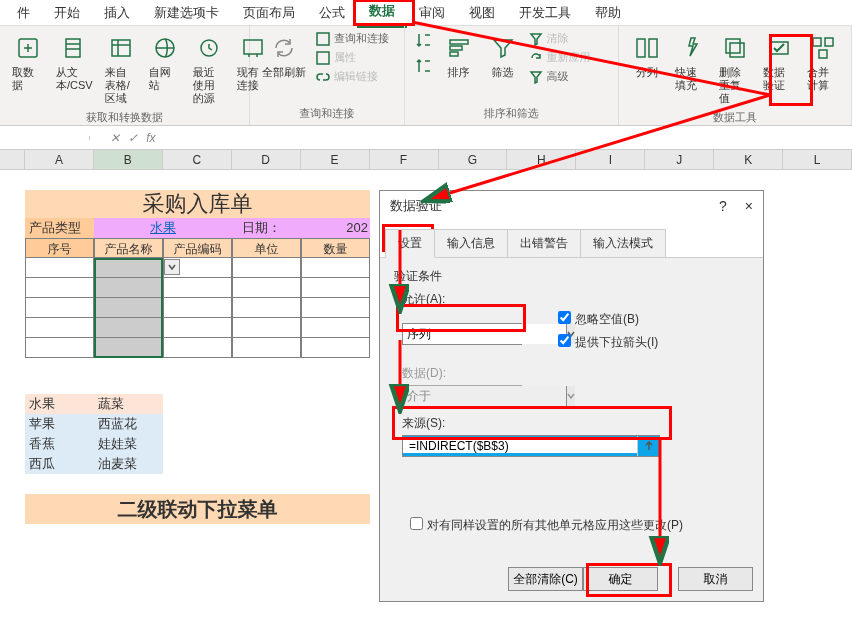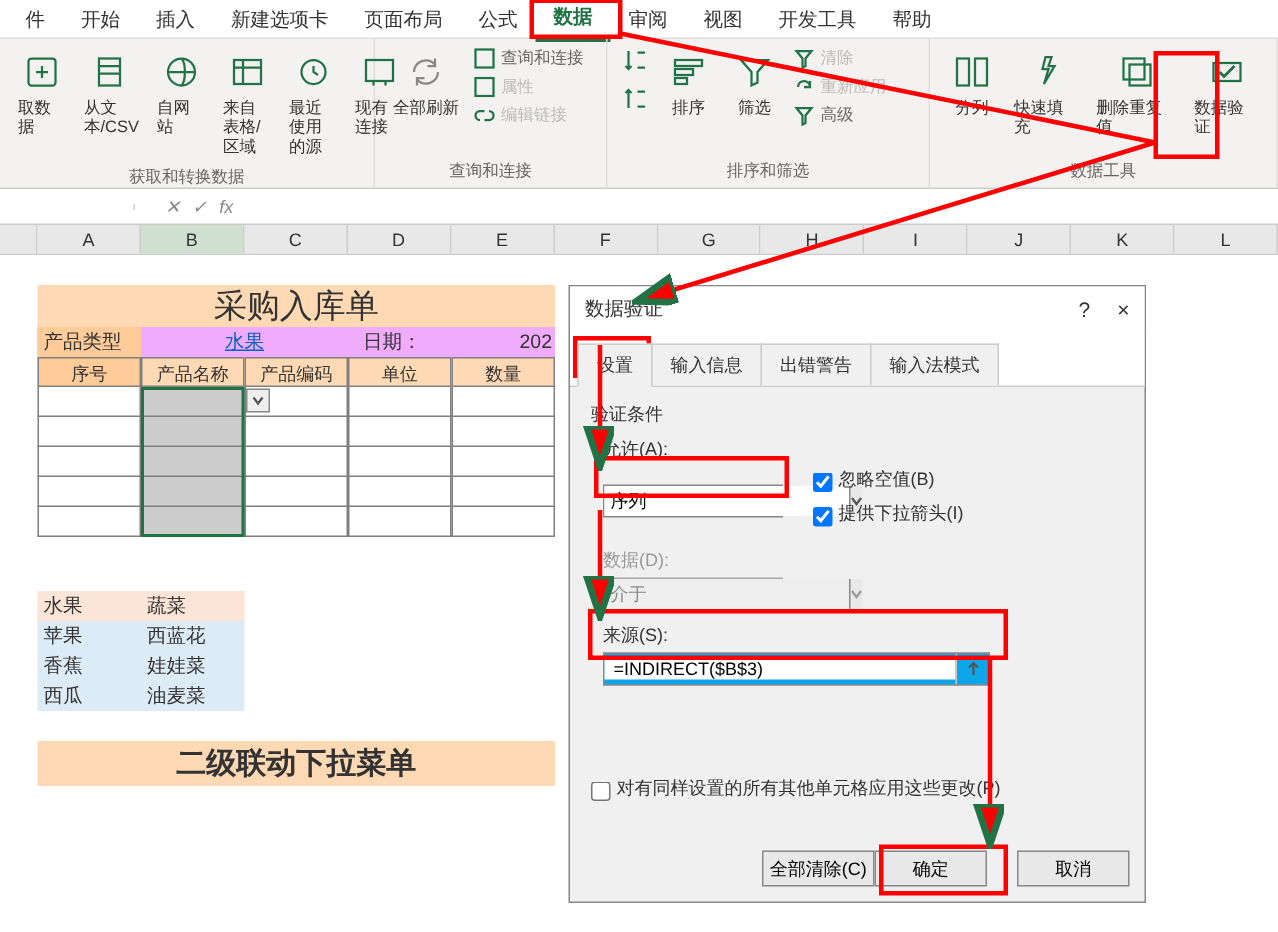--- a/index.html
+++ b/index.html
@@ -81,21 +81,21 @@
   .combo .arrow { width: 18px; background: #e8e8e8; border-left: 1px solid #888; display:flex; align-items:center; justify-content:center;}
   .combo.disabled { background: #eee; border-color:#aaa;}
   .combo.disabled input { background: #eee; color: #888;}
   .form-label { margin-bottom: 3px; margin-left: 8px;}
   .form-label.disabled { color: #999; }
   .combo-hl { position: absolute; border: 3px solid red; left: 16px; top: 113px; width: 130px; height: 28px; pointer-events: none;}
   .src-row { display: flex; align-items: center; margin-left: 8px; width: 258px; border: 1px solid #888; background: #0ea5e9; height: 22px;}
   .src-row input { border: none; flex: 1; padding: 0 6px; font-size: 12px; outline: none;}
   .src-btn { width: 22px; height: 20px; border-left: 1px solid #ccc; display:flex; align-items:center; justify-content:center;}
   .src-hl { position: absolute; border: 3px solid red; left: 12px; top: 215px; width: 280px; height: 34px; pointer-events: none;}
-  .checkbox-row { display: flex; align-items: flex-end; gap: 4px; margin-bottom: 6px;}
+  .checkbox-row { display: flex; align-items: flex-start; gap: 4px; margin-bottom: 6px; margin-left: 16px;}
   .checkbox-row input { width: 13px; height: 13px;}
   .dlg-footer { position: absolute; bottom: 10px; left: 10px; right: 10px; display: flex; justify-content: flex-end;}
   .dlg-btn { width: 75px; height: 24px; border: 1px solid #888; background: #e8e8e8; font-size: 12px;}
   .ok-hl { position: absolute; border: 3px solid red; right: 91px; bottom: 4px; width: 86px; height: 34px; pointer-events: none;}
   
   
   .arrow-svg { position: absolute; pointer-events: none; z-index: 20;}
 </style>
 </head>
 <body>
@@ -132,34 +132,34 @@
             <svg width="24" height="24">
               <rect x="4" y="3" width="14" height="18"></rect>
               <path d="M4 8h14M4 13h14"></path>
             </svg>
           </div>
           <span>从文本/CSV</span>
         </div>
       <div class="ribbon-btn">
           <div class="icon">
             <svg width="24" height="24">
+              <rect x="3" y="4" width="18" height="16"></rect>
+              <path d="M3 9h18M9 4v16"></path>
+            </svg>
+          </div>
+          <span>来自表格/区域</span>
+        </div>
+      <div class="ribbon-btn">
+          <div class="icon">
+            <svg width="24" height="24">
               <circle cx="12" cy="12" r="9"></circle>
               <path d="M3 12h18M12 3c3 3 3 15 0 18"></path>
             </svg>
           </div>
           <span>自网站</span>
-        </div>
-      <div class="ribbon-btn">
-          <div class="icon">
-            <svg width="24" height="24">
-              <rect x="3" y="4" width="18" height="16"></rect>
-              <path d="M3 9h18M9 4v16"></path>
-            </svg>
-          </div>
-          <span>来自表格/区域</span>
         </div>
       <div class="ribbon-btn">
           <div class="icon">
             <svg width="24" height="24">
               <circle cx="12" cy="12" r="8"></circle>
               <path d="M12 8v4l3 2"></path>
             </svg>
           </div>
           <span>最近使用的源</span>
         </div>
@@ -293,20 +293,30 @@
           <span>删除重复值</span>
         </div>
       <div class="ribbon-btn">
           <div class="icon">
             <svg width="24" height="24">
               <rect x="3" y="6" width="18" height="12"></rect>
               <path d="M7 12l3 3 7-7" stroke="#217346" stroke-width="2"></path>
             </svg>
           </div>
           <span>数据验证</span>
+        </div>
+      <div class="ribbon-btn">
+          <div class="icon">
+            <svg width="24" height="24">
+              <rect x="2" y="2" width="8" height="8"></rect>
+              <rect x="14" y="2" width="8" height="8"></rect>
+              <rect x="8" y="14" width="8" height="8"></rect>
+            </svg>
+          </div>
+          <span>合并计算</span>
         </div>
     </div>
     <div class="ribbon-group-label">数据工具</div>
   </div>
 </div>
 <div class="dv-highlight"></div>
 
 <div class="formula-bar">
   <div class="name-box"></div>
   <div class="fx-area">

